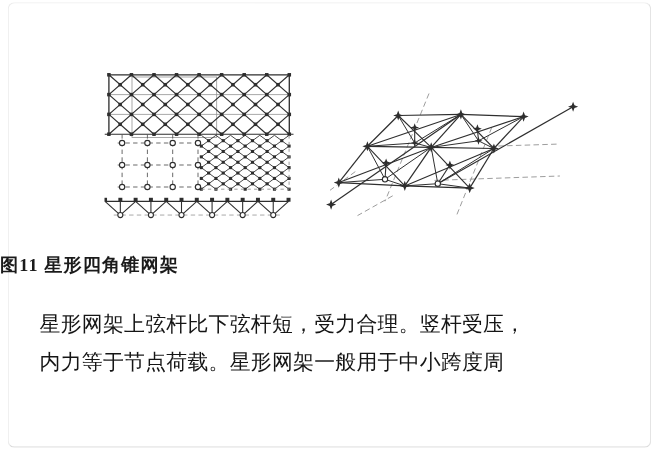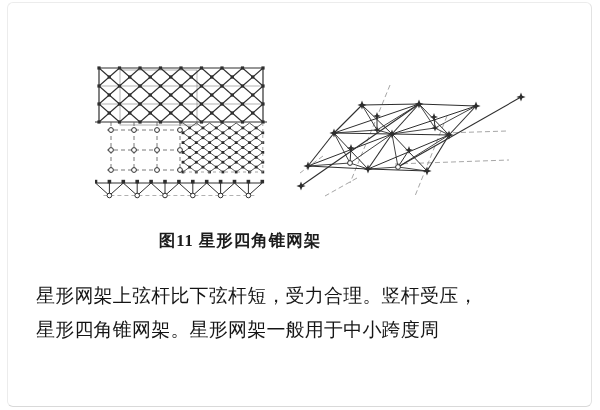--- a/index.html
+++ b/index.html
@@ -9,21 +9,21 @@
   }
   .page-edge{
     position:absolute;left:7px;right:8px;top:2px;bottom:3px;
     border:1px solid #ececec;border-bottom-color:#d9d9d9;border-right-color:#e2e2e2;
     border-radius:6px;pointer-events:none;
   }
   .figure{position:absolute;left:0;top:0;width:600px;height:270px;}
   #plan-svg{position:absolute;left:95px;top:60px;}
   #persp-svg{position:absolute;left:295px;top:78px;}
   .caption{
-    position:absolute;left:0;top:230px;width:480px;text-align:center;
+    position:absolute;left:0;top:230px;width:480px;text-align:left;
     font-weight:bold;font-size:16.5px;color:#1b1b1b;letter-spacing:1px;
   }
   .body-text{position:absolute;left:36px;top:279px;color:#151515;}
   .body-text .line{
     font-size:19px;line-height:33.5px;white-space:nowrap;letter-spacing:0.2px;
   }
 </style>
 </head>
 <body>
 
@@ -400,15 +400,15 @@
         <circle cx="55" cy="85" r="2.4" fill="#ffffff" stroke="#2e2e2e" stroke-width="1"></circle>
         <circle cx="103" cy="89" r="2.4" fill="#ffffff" stroke="#2e2e2e" stroke-width="1"></circle>
         <path d="M6,103.4 L7.242,106.758 L10.6,108 L7.242,109.242 L6,112.6 L4.758,109.242 L1.4000000000000004,108 L4.758,106.758 Z" fill="#2e2e2e"></path>
         <path d="M226,14.4 L227.242,17.758 L230.6,19 L227.242,20.242 L226,23.6 L224.758,20.242 L221.4,19 L224.758,17.758 Z" fill="#2e2e2e"></path>
       </svg>
     <div class="caption">图11 星形四角锥网架</div>
   </div>
 
   <div class="body-text">
     <div class="line">星形网架上弦杆比下弦杆短，受力合理。竖杆受压，</div>
-    <div class="line">星形四角锥网架。星形网架一般用于中小跨度周</div>
+    <div class="line">内力等于节点荷载。星形网架一般用于中小跨度周</div>
   </div>
 </div>
 
 </body></html>

